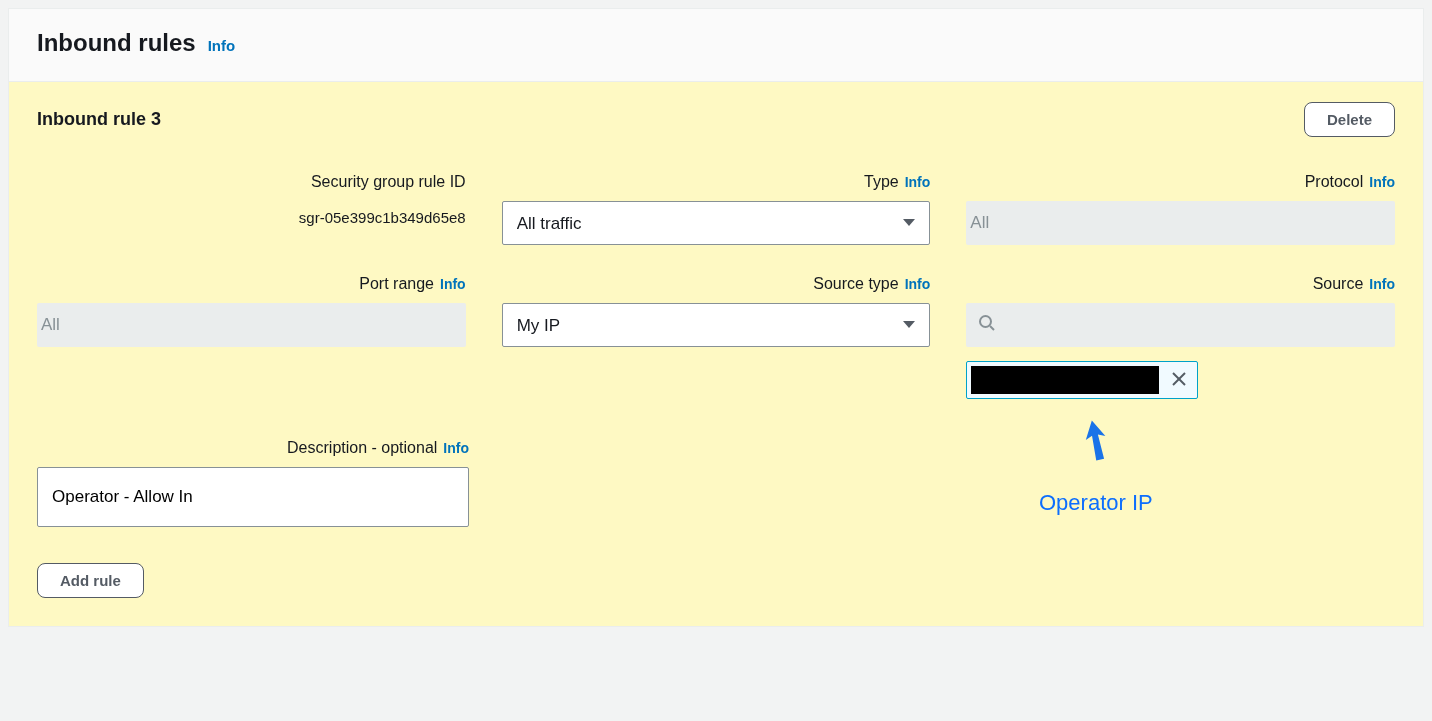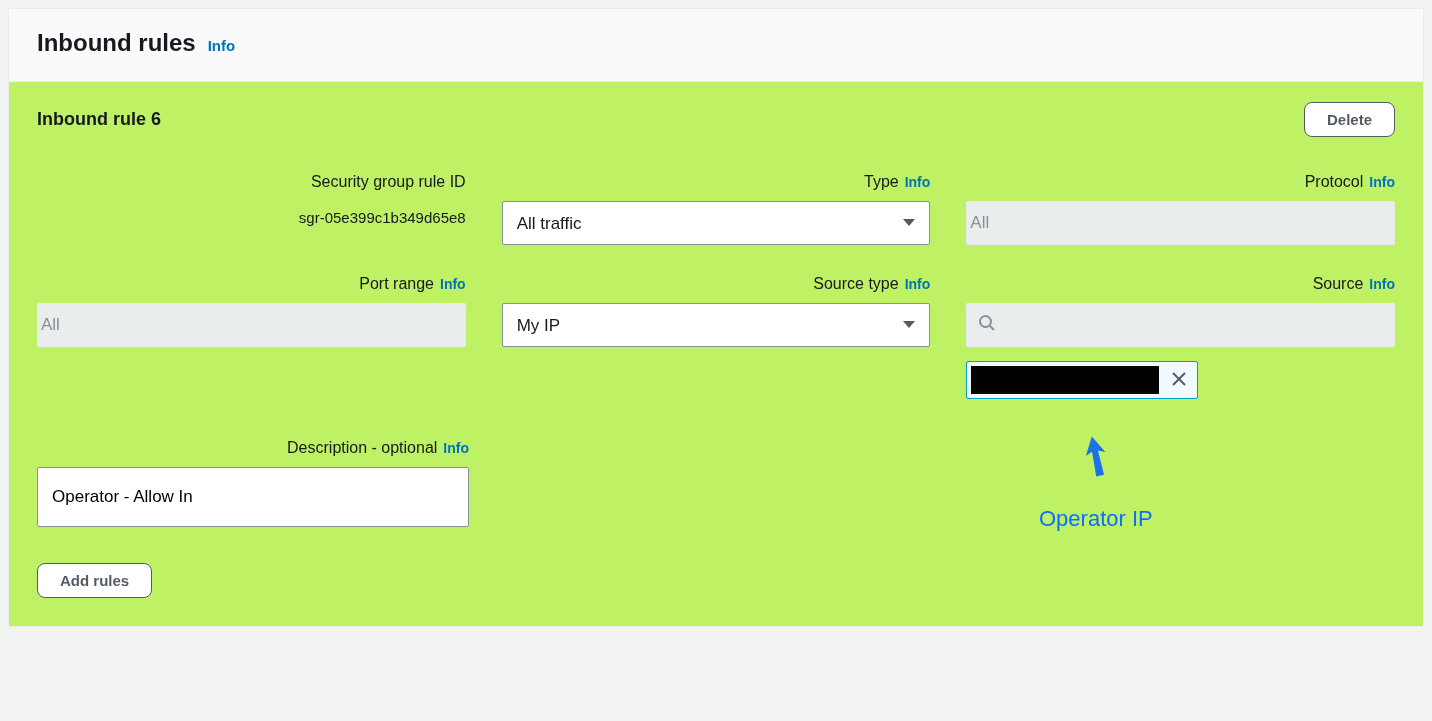--- a/index.html
+++ b/index.html
@@ -3,21 +3,21 @@
   <meta charset="utf-8">
   <style>
     * { box-sizing: border-box; margin: 0; padding: 0; }
     body {
       font-family: "Amazon Ember", "Helvetica Neue", Arial, sans-serif;
       background: #f2f3f3;
       padding: 8px;
       color: #16191f;
     }
     .panel {
-      background: #bef264;
+      background: #fef9c3;
       border: 1px solid #eaeded;
       width: 1416px;
     }
     .panel-header {
       padding: 20px 28px 24px 28px;
       border-bottom: 1px solid #eaeded;
       background: #fafafa;
       display: flex;
       align-items: baseline;
       gap: 12px;
@@ -199,21 +199,21 @@
 <body>
 
 <div class="panel">
   <div class="panel-header">
     <h1 class="panel-title">Inbound rules</h1>
     <a class="info-link">Info</a>
   </div>
 
   <div class="panel-body">
     <div class="rule-header-row">
-      <div class="rule-title">Inbound rule 6</div>
+      <div class="rule-title">Inbound rule 3</div>
       <button class="btn">Delete</button>
     </div>
 
     <div class="grid3">
 
       <div class="form-group">
         <div class="form-label">Security group rule ID</div>
         <div class="readonly-value">sgr-05e399c1b349d65e8</div>
       </div>
 
@@ -297,24 +297,24 @@
       <div class="form-group desc-col">
         <div class="form-label">
           <span>Description - optional</span>
           <a class="info-link-small">Info</a>
         </div>
         <input type="text" class="text-input" value="Operator - Allow In" style="">
       </div>
     </div>
 
     <div class="footer-actions">
-      <button class="btn">Add rules</button>
-    </div>
-
-    <div class="annotation" style="left:1030px; top:352px;">
+      <button class="btn">Add rule</button>
+    </div>
+
+    <div class="annotation" style="left:1030px; top:336px;">
       <svg width="36" height="44" viewBox="0 0 36 44">
         <path d="M18 2 L8 20 L15 17 L14 42 L22 42 L21 17 L28 20 Z" fill="#1a73e8" transform="rotate(-12 18 22)"></path>
       </svg>
       <div class="annotation-text">Operator IP</div>
     </div>
 
   </div>
 </div>
 
 </body></html>

